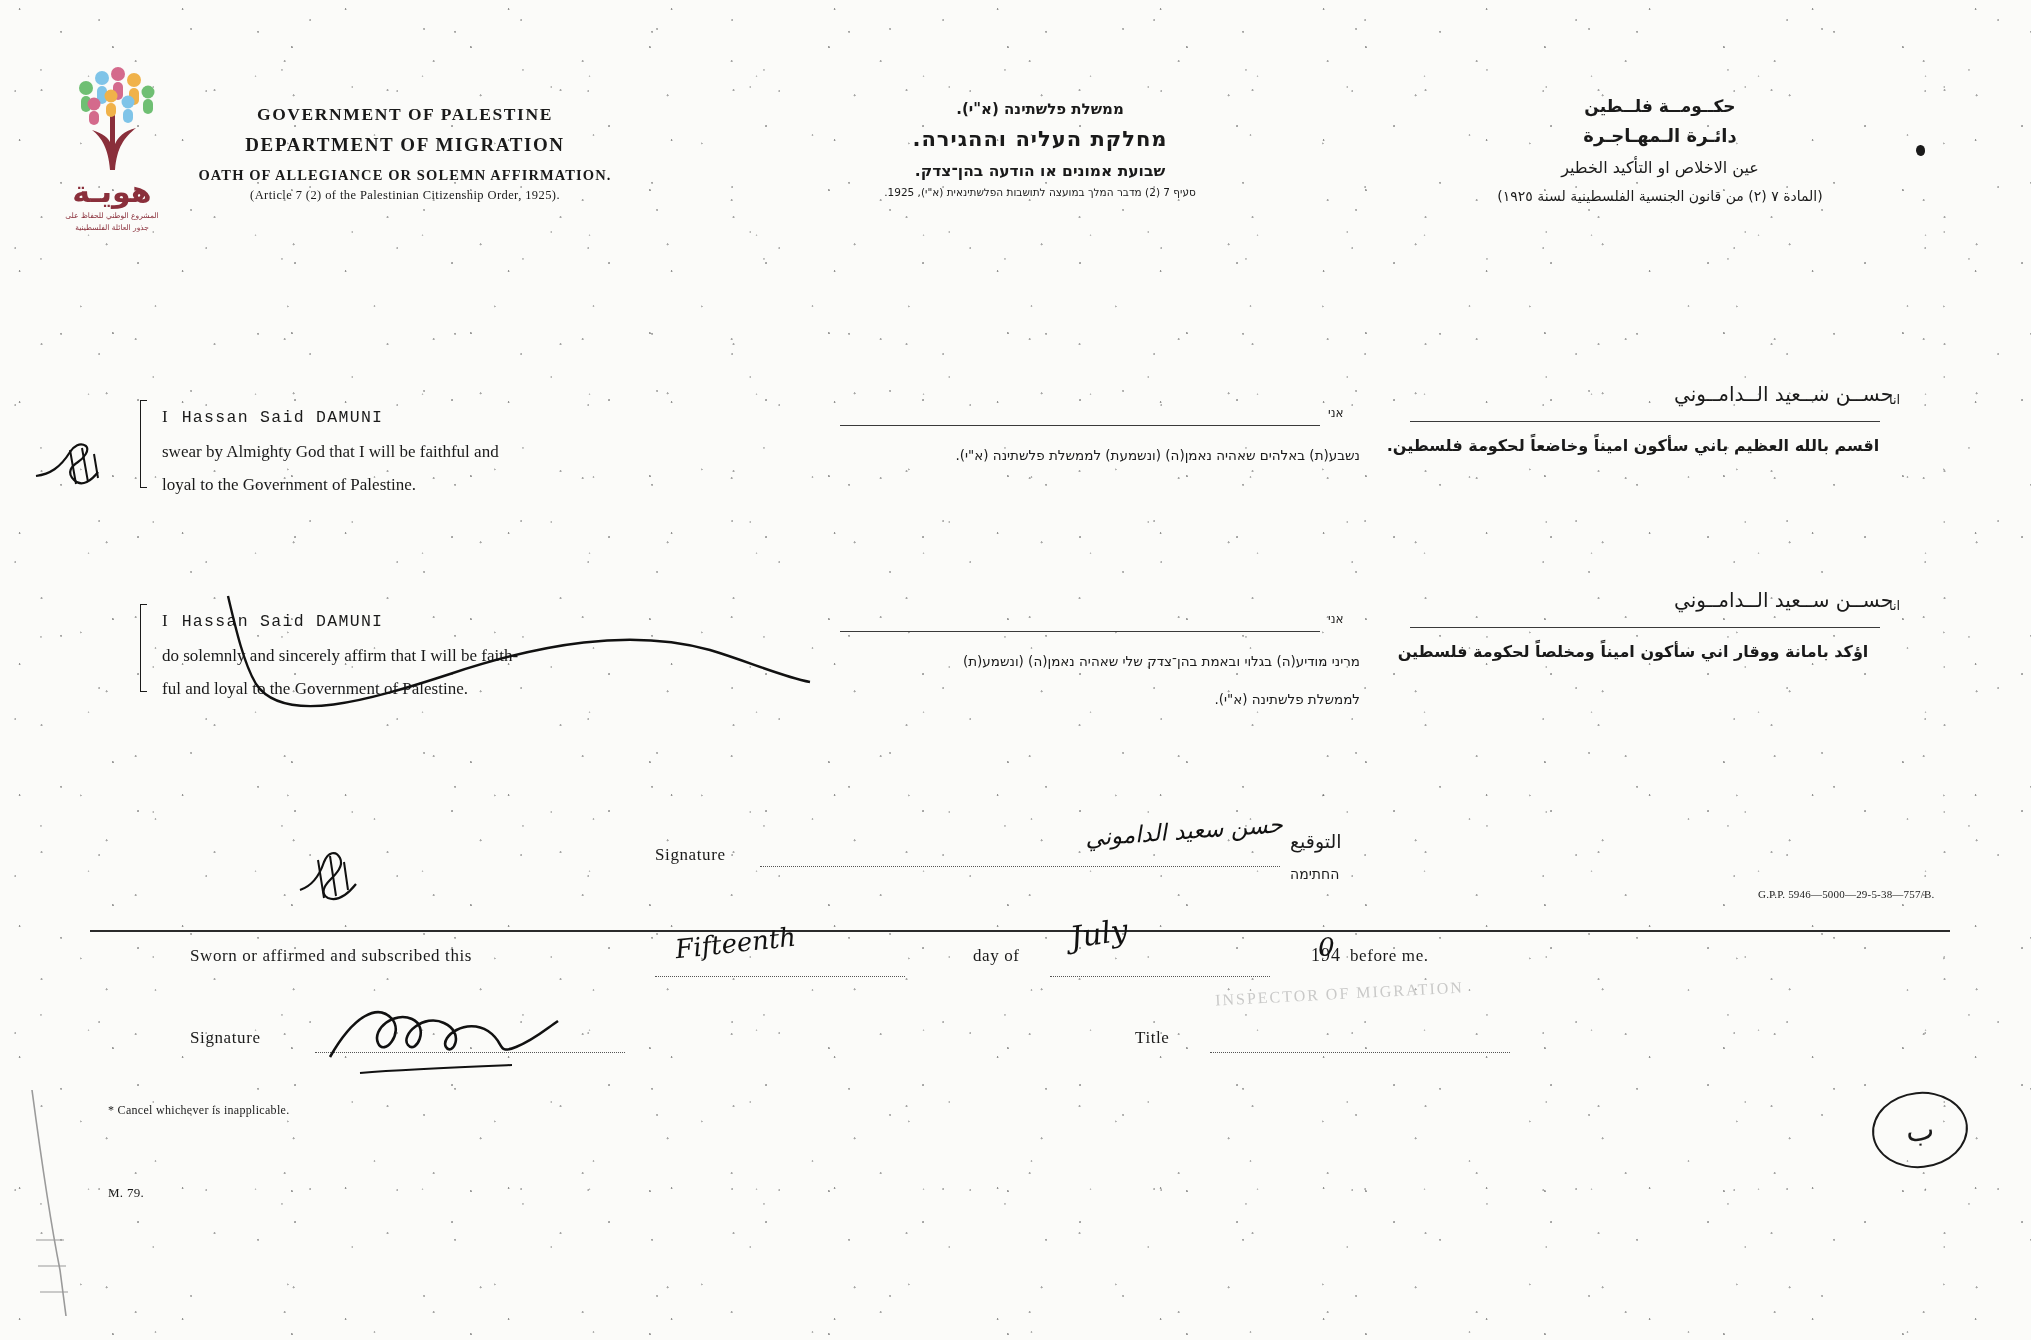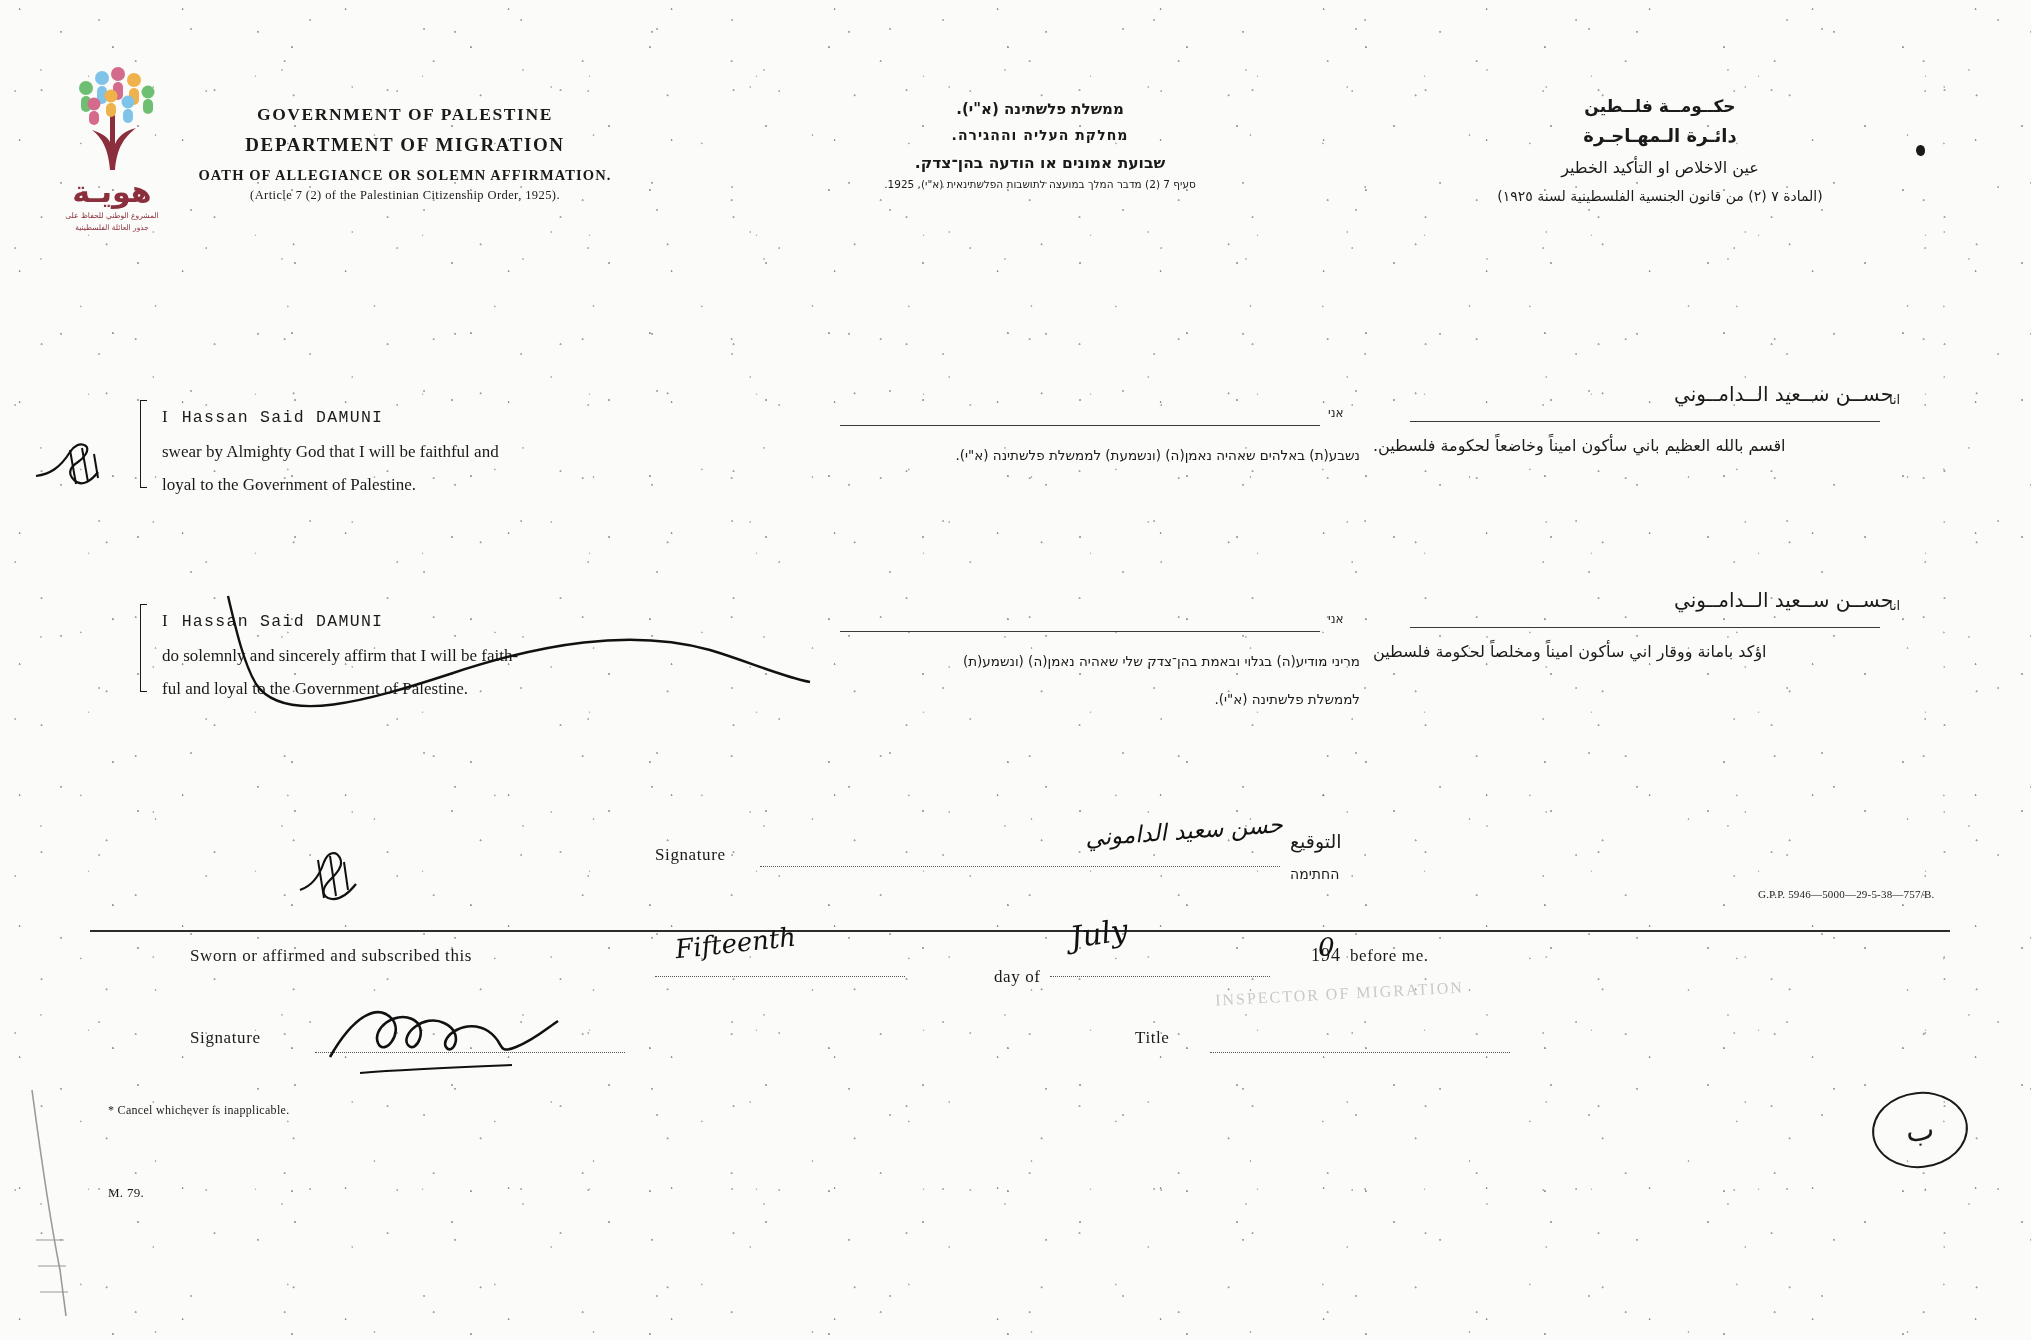--- a/index.html
+++ b/index.html
@@ -51,21 +51,21 @@
   
   .hdr-en{position:absolute;left:190px;top:104px;width:430px;text-align:center;}
   .hdr-en .l1{font-size:17.5px;letter-spacing:1.6px;font-weight:bold;}
   .hdr-en .l2{font-size:19px;letter-spacing:1.6px;font-weight:bold;margin-top:9px;}
   .hdr-en .l3{font-size:14.5px;letter-spacing:1.1px;font-weight:bold;margin-top:11px;}
   .hdr-en .l4{font-size:12.5px;letter-spacing:.4px;margin-top:4px;}
 
   .hdr-he{position:absolute;left:830px;top:100px;width:420px;text-align:center;
           font-family:"DejaVu Sans", sans-serif;direction:rtl;}
   .hdr-he .l1{font-size:15px;font-weight:bold;}
-  .hdr-he .l2{font-size:14px;font-weight:bold;margin-top:9px;letter-spacing:1px;}
+  .hdr-he .l2{font-size:21px;font-weight:bold;margin-top:9px;letter-spacing:1px;}
   .hdr-he .l3{font-size:15.5px;font-weight:bold;margin-top:11px;}
   .hdr-he .l4{font-size:10.5px;margin-top:6px;}
 
   .hdr-ar{position:absolute;left:1420px;top:96px;width:480px;text-align:center;
           font-family:"DejaVu Sans", sans-serif;direction:rtl;}
   .hdr-ar .l1{font-size:17px;font-weight:bold;letter-spacing:2px;}
   .hdr-ar .l2{font-size:18px;font-weight:bold;margin-top:9px;letter-spacing:2px;}
   .hdr-ar .l3{font-size:16px;margin-top:12px;letter-spacing:1px;}
   .hdr-ar .l4{font-size:14px;margin-top:11px;}
 
@@ -81,21 +81,21 @@
   .name-typed{
     font-family:"Liberation Mono", monospace;
     font-size:16.5px;letter-spacing:1.3px;
     border-bottom:1px solid transparent;
     white-space:nowrap;
   }
   .he-body{position:absolute;font-family:"DejaVu Sans", sans-serif;direction:rtl;
            font-size:13.5px;line-height:2.0;text-align:right;}
   .he-ani{position:absolute;font-family:"DejaVu Sans", sans-serif;font-size:12px;}
   .ar-body{position:absolute;font-family:"DejaVu Sans", sans-serif;direction:rtl;
-           text-align:left;font-size:16px;line-height:2.0;}
+           text-align:center;font-size:16px;line-height:2.0;font-weight:bold;}
   .ar-name{font-family:"DejaVu Sans", sans-serif;font-size:20px;font-weight:normal;letter-spacing:2px;}
   .ar-ani{position:absolute;font-family:"DejaVu Sans", sans-serif;font-size:13px;}
   .soline{border-bottom:1.4px solid #3a3a3a;display:inline-block;vertical-align:bottom;}
 
   
   .sig-label{position:absolute;font-size:17px;letter-spacing:.6px;}
   .rule{position:absolute;background:#2b2b2b;height:1.6px;}
 
   .hand{
     font-family:"DejaVu Serif", serif;
@@ -226,21 +226,21 @@
 </svg>
 
 <div class="printcode" style="left:1740px;top:888px;padding-left:18px;">G.P.P. 5946—5000—29-5-38—757/B.</div>
 
 <div class="rule" style="left:90px;top:930px;width:1860px;"></div>
 
 <div class="sig-label" style="left:190px;top:946px;">Sworn or affirmed and subscribed this</div>
 <div style="position:absolute;left:655px;top:976px;width:250px;border-bottom:1.5px dotted #555;"></div>
 <div class="hand" style="position:absolute;left:675px;top:928px;font-size:26px;transform:rotate(-6deg);">Fifteenth</div>
 
-<div class="sig-label" style="left:994px;top:946px;margin-top:21px;">day of</div>
+<div class="sig-label" style="left:973px;top:946px;">day of</div>
 <div style="position:absolute;left:1050px;top:976px;width:220px;border-bottom:1.5px dotted #555;"></div>
 <div class="hand" style="position:absolute;left:1070px;top:916px;font-size:30px;transform:rotate(-8deg);">July</div>
 
 <div style="position:absolute;left:1283px;top:945px;font-size:18px;letter-spacing:1px;margin-left:28px;">194</div>
 <div class="hand" style="position:absolute;left:1318px;top:932px;font-size:26px;">0</div>
 <div class="sig-label" style="left:1350px;top:946px;">before me.</div>
 
 <div class="sig-label" style="left:190px;top:1028px;">Signature</div>
 <div style="position:absolute;left:315px;top:1052px;width:310px;border-bottom:1.5px dotted #555;"></div>
 <svg style="position:absolute;left:320px;top:985px;" width="240" height="95">

